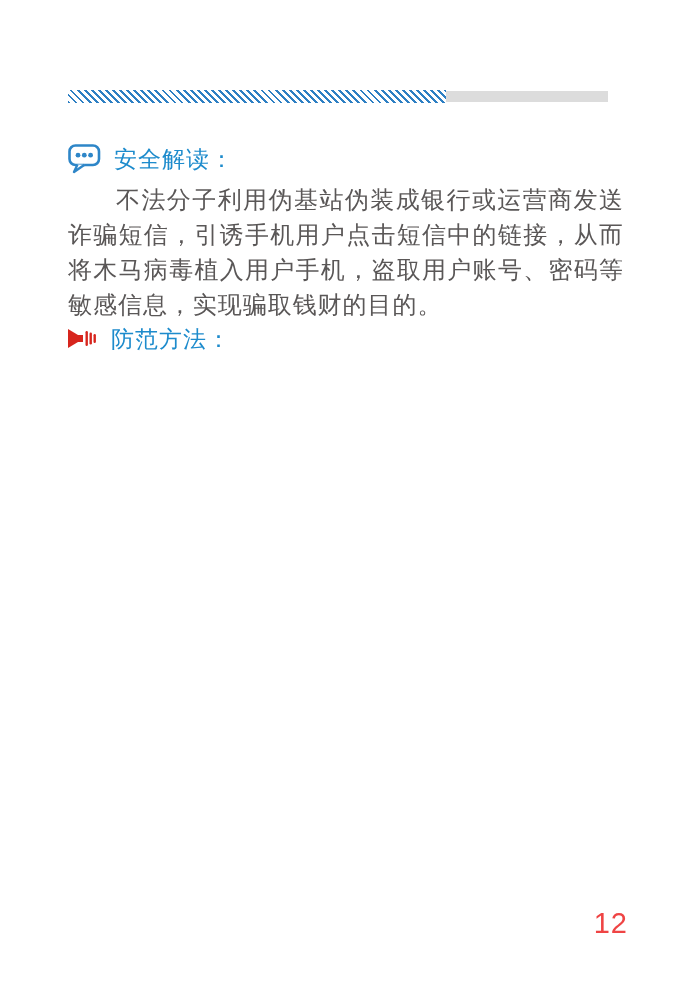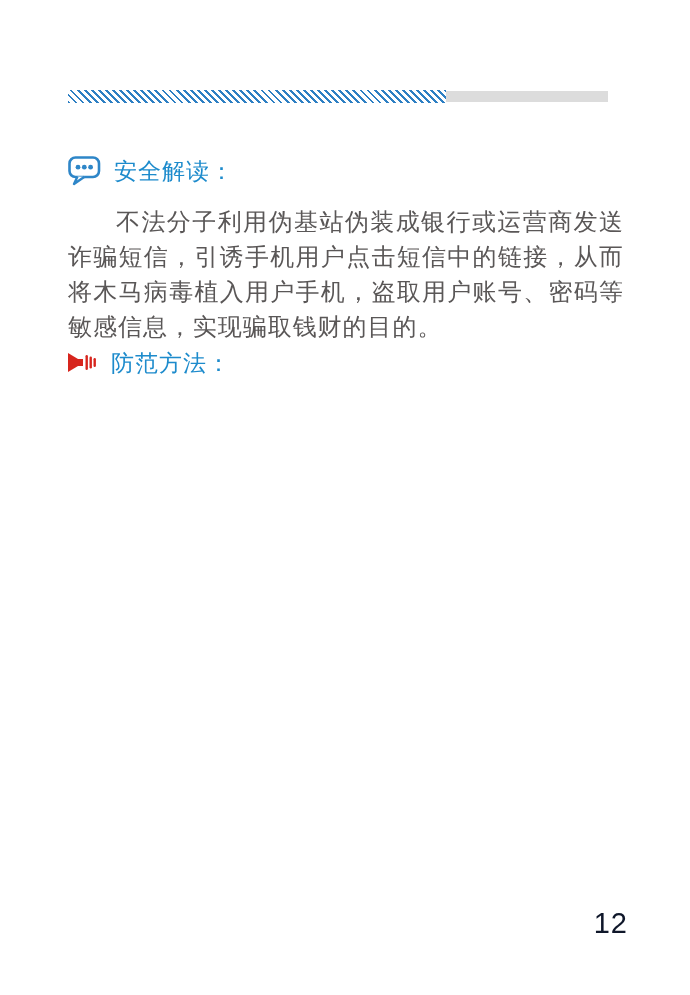--- a/index.html
+++ b/index.html
@@ -37,45 +37,45 @@
     height: 11px;
     margin-top: 1px;
     background: #dcdcdc;
   }
   .section-head {
     display: flex;
     align-items: center;
     gap: 13px;
     height: 30px;
   }
-  .section-head.first { margin-top: 53px; }
+  .section-head.first { margin-top: 41px; }
   .section-head.second { margin-top: 2px; }
   .head-title {
     color: #1d8bcc;
     font-size: 23px;
     letter-spacing: 1px;
   }
   .head-icon { flex: 0 0 auto; display: block; }
   p.body-para {
     margin: 0;
     color: #5a5757;
     font-size: 24px;
     line-height: 35px;
     text-align: justify;
     text-justify: inter-character;
     text-indent: 2em;
     letter-spacing: 0.04em;
   }
-  p.body-para.intro { margin-top: 20px; font-family: Liberation Mono, monospace; }
+  p.body-para.intro { margin-top: 8px; }
   .items { margin-top: 6px; }
   .page-number {
     position: absolute;
     right: 62px;
     bottom: 55px;
-    color: #0f172a;
+    color: #ef4444;
     font-size: 29px;
     letter-spacing: 1px;
   }
 </style>
 </head>
 <body>
 
 <div class="page">
   <div class="content">
 

